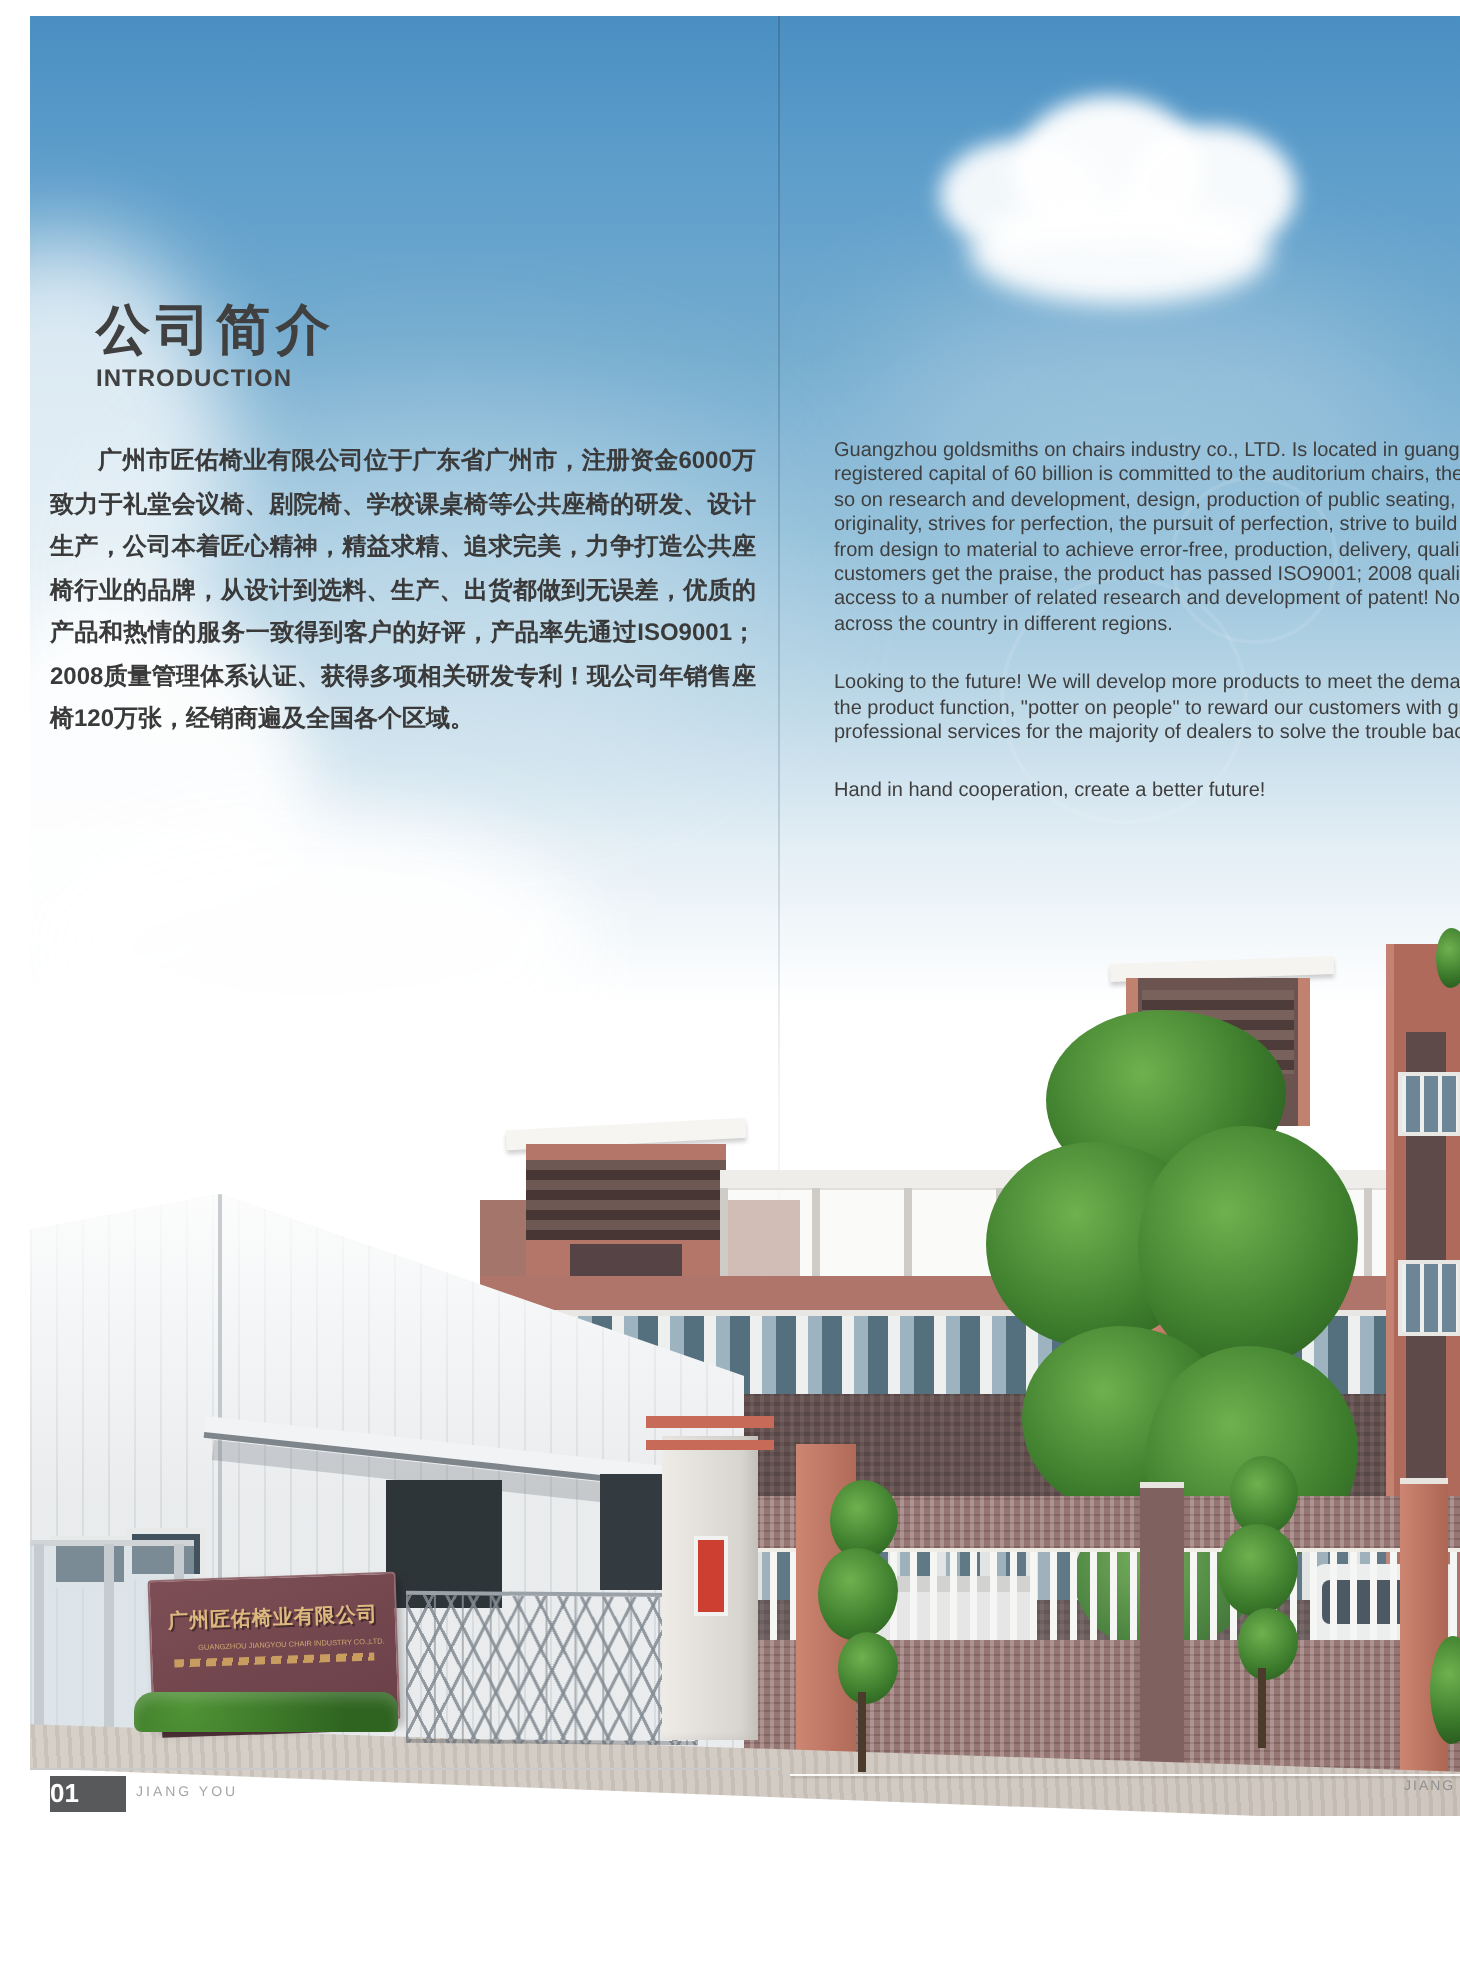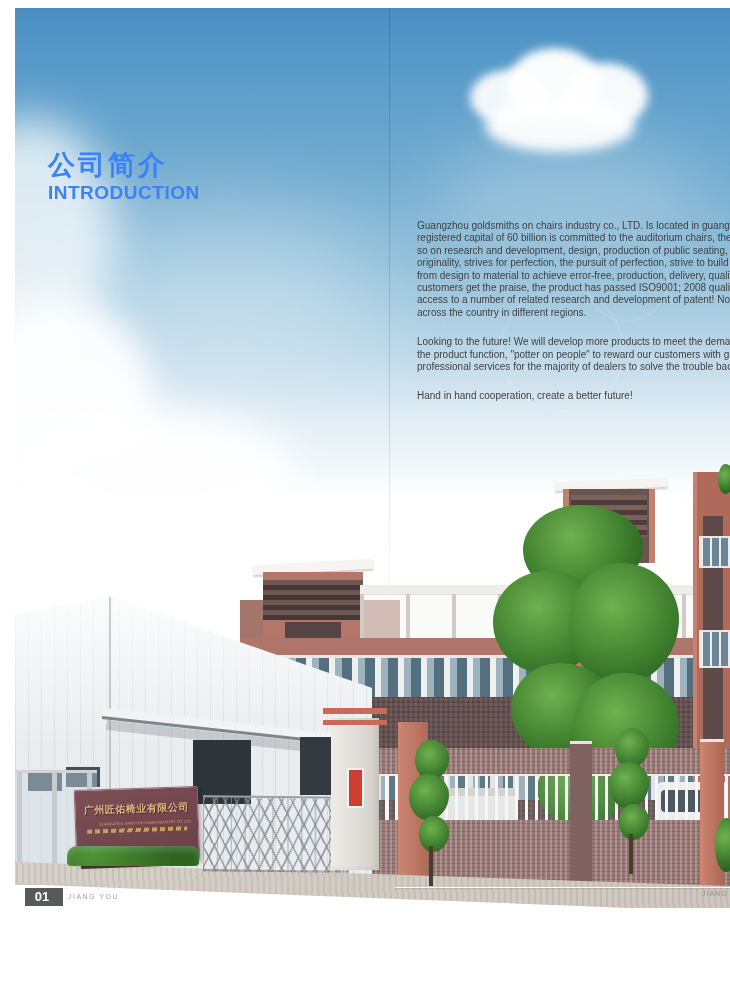--- a/index.html
+++ b/index.html
@@ -21,23 +21,23 @@
   .cr3{left:548px;top:55px;width:85px;height:65px;filter:blur(5px);opacity:.95;}
   .cr4{left:470px;top:92px;width:150px;height:52px;filter:blur(6px);opacity:.95;}
   .cr5{left:420px;top:130px;width:270px;height:110px;filter:blur(34px);opacity:.22;}
   .flare{position:absolute;border:2px solid rgba(255,255,255,.10);border-radius:50%;}
   .fl1{left:485px;top:280px;width:120px;height:120px;}
   .fl2{left:570px;top:230px;width:80px;height:80px;}
   .gutter{position:absolute;left:374px;top:0;width:1px;height:750px;
     background:linear-gradient(180deg,rgba(55,95,125,.45) 0%,rgba(120,150,170,.30) 55%,rgba(170,180,190,.15) 72%,rgba(0,0,0,0) 100%);}
 
   
-  .title-block{position:absolute;left:33px;top:142px;color:#3b82f6;}
+  .title-block{position:absolute;left:33px;top:142px;color:#404040;}
   .title-zh{font-size:27px;font-weight:bold;letter-spacing:3px;line-height:30px;}
-  .title-en{font-size:19px;font-weight:bold;letter-spacing:.5px;margin-top:2px;}
+  .title-en{font-size:12px;font-weight:bold;letter-spacing:.5px;margin-top:2px;}
   .zh-body{position:absolute;left:10px;top:212px;width:353px;font-size:12px;font-weight:bold;
     line-height:21.5px;color:#3a3a3a;text-align:justify;}
   .zh-body p{margin:0;text-indent:2em;}
   
   .en-body{position:absolute;left:402px;top:212px;width:500px;font-size:10px;line-height:12.4px;color:#3f3f3f;}
   .en-body p{margin:0 0 0 0;}
   .en-body p + p{margin-top:17px;}
 
   
   #photo{position:absolute;left:0;top:442px;width:715px;height:458px;overflow:hidden;}
@@ -172,21 +172,21 @@
   .sb1{left:8px;top:0;width:34px;height:40px;}
   .sb2{left:2px;top:34px;width:40px;height:46px;}
   .sb3{left:12px;top:76px;width:30px;height:36px;}
   .tree-s .trunk{left:22px;top:106px;width:4px;height:40px;}
   .corner-green{left:700px;top:368px;width:24px;height:54px;}
   .top-green{left:703px;top:14px;width:16px;height:30px;}
 
   
   .footer-line-left{position:absolute;left:15px;top:884px;width:375px;height:1px;background:#cacaca;}
   .page-box{position:absolute;left:25px;top:888px;width:38px;height:18px;background:#58595b;color:#fff;
-    font-size:13px;font-weight:bold;text-align:center;line-height:18px;padding-right:4px;box-sizing:border-box;}
+    font-size:13px;font-weight:bold;text-align:left;line-height:18px;padding-right:4px;box-sizing:border-box;}
   .brand-left{position:absolute;left:68px;top:893px;font-size:7px;letter-spacing:1.5px;color:#a5a5a5;}
   .footer-line-right{position:absolute;left:395px;top:887px;width:335px;height:1px;background:rgba(255,255,255,.9);box-shadow:0 1px 1px rgba(0,0,0,.12);}
   .brand-right{position:absolute;left:702px;top:890px;font-size:7px;letter-spacing:1px;color:#8e8e8e;white-space:nowrap;}
 </style>
 </head>
 <body>
 
 <div id="canvas">
   <div id="spread">
     <div class="sky"></div>
@@ -202,20 +202,21 @@
     <div class="flare fl1"></div>
     <div class="flare fl2"></div>
     <div class="gutter"></div>
 
     <div class="title-block">
       <div class="title-zh">公司简介</div>
       <div class="title-en">INTRODUCTION</div>
     </div>
 
     <div class="zh-body">
+      <p>广州市匠佑椅业有限公司位于广东省广州市，注册资金6000万致力于礼堂会议椅、剧院椅、学校课桌椅等公共座椅的研发、设计生产，公司本着匠心精神，精益求精、追求完美，力争打造公共座椅行业的品牌，从设计到选料、生产、出货都做到无误差，优质的产品和热情的服务一致得到客户的好评，产品率先通过ISO9001；2008质量管理体系认证、获得多项相关研发专利！现公司年销售座椅120万张，经销商遍及全国各个区域。</p>
     </div>
 
     <div class="en-body">
       <p>Guangzhou goldsmiths on chairs industry co., LTD. Is located in guangzhou city, guangdong province, the registered capital of 60 billion is committed to the auditorium chairs, theater chair, school desks and chairs and so on research and development, design, production of public seating, the company in line with the spirit of originality, strives for perfection, the pursuit of perfection, strive to build public seating the brand of the industry, from design to material to achieve error-free, production, delivery, quality products and warm service consistent customers get the praise, the product has passed ISO9001; 2008 quality management system certification, access to a number of related research and development of patent! Now seat 1.2 million in annual sales, dealers across the country in different regions.</p>
       <p>Looking to the future! We will develop more products to meet the demand of the market, continuously upgrade the product function, "potter on people" to reward our customers with gratitude, with more quality products and professional services for the majority of dealers to solve the trouble back at home of products.</p>
       <p>Hand in hand cooperation, create a better future!</p>
     </div>
 
     <div id="photo">
 

